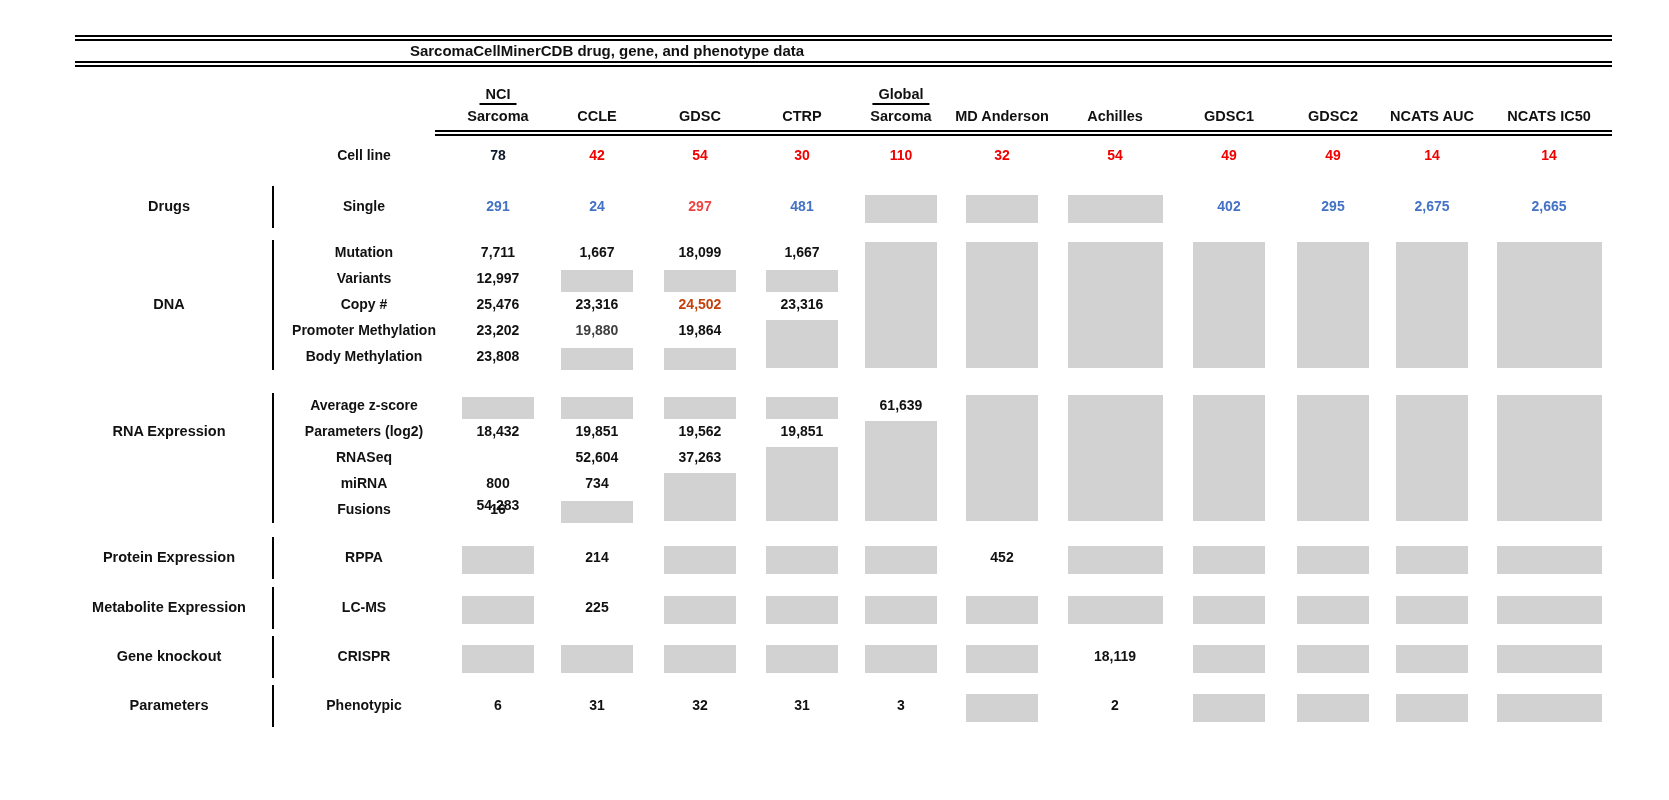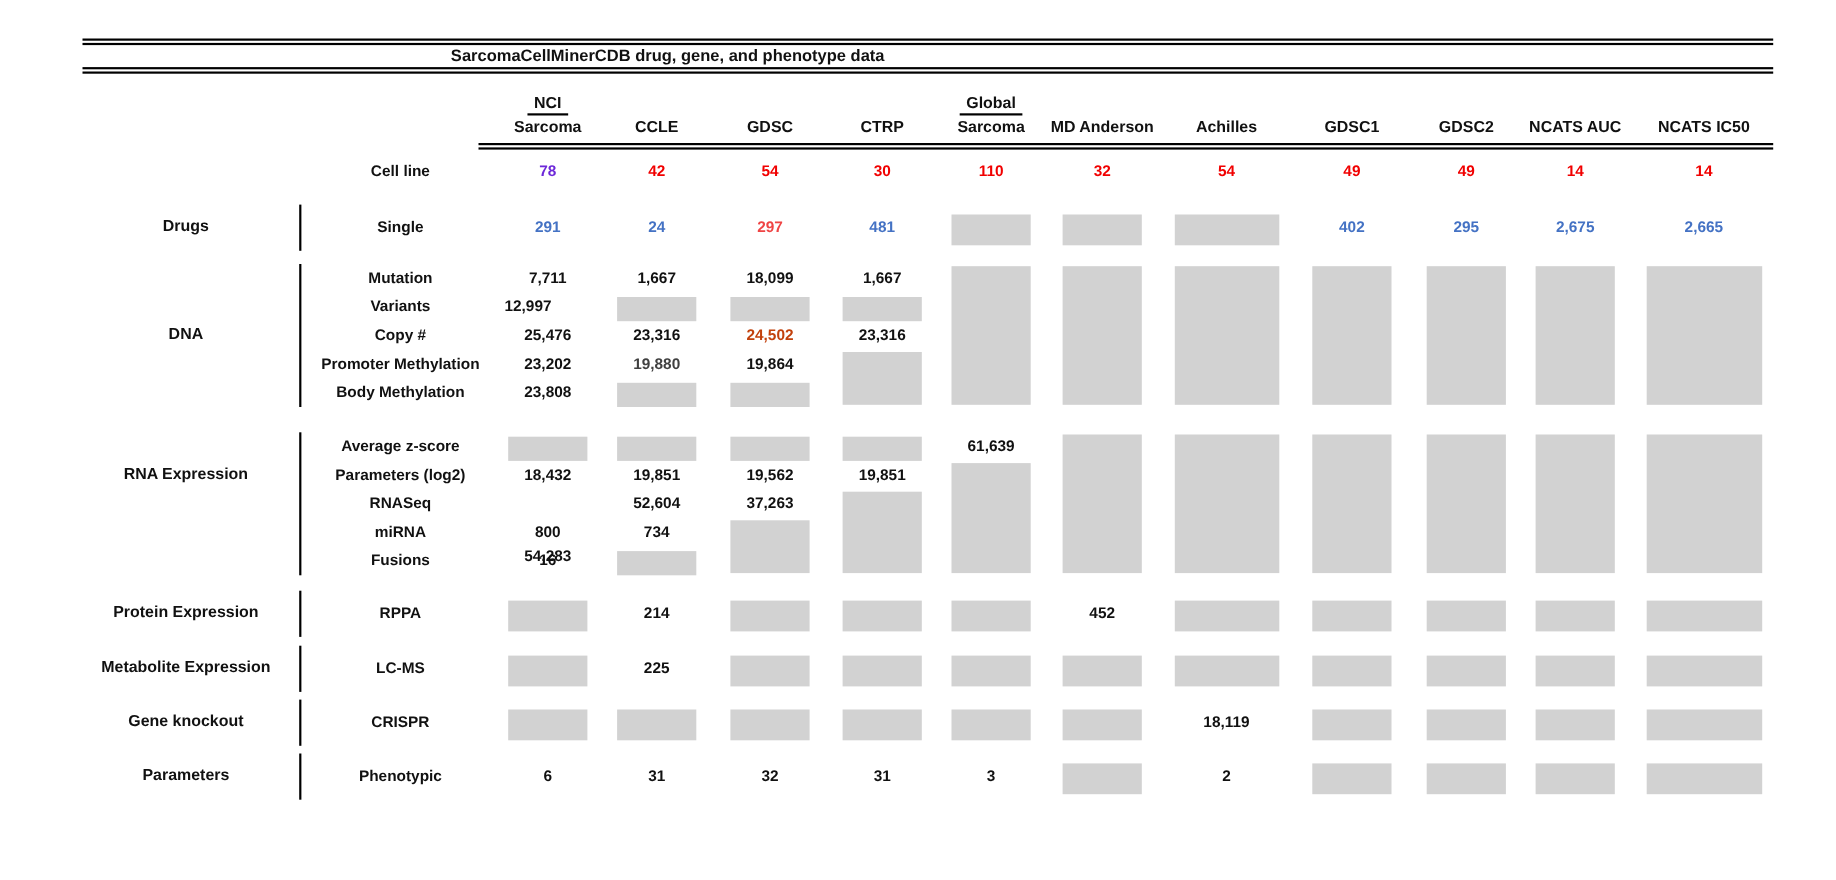--- a/index.html
+++ b/index.html
@@ -25,21 +25,21 @@
   <div class="abs ctr title" style="left:607px;top:42px;">SarcomaCellMinerCDB drug, gene, and phenotype data</div>
   <div class="abs dblrule" style="left:75px;top:61px;width:1537px;"></div>
 
   <div class="abs dblrule" style="left:435px;top:130px;width:1177px;"></div>
 
   <div class="abs ctr sublabel" style="left:364px;top:147px;">Cell line</div>
 
   <div id="built">
       <div class="abs ctr overline" style="left: 498px; top: 86px;">NCI</div>
       <div class="abs ctr hdr" style="left: 498px; top: 108px;">Sarcoma</div>
-      <div class="abs ctr val" style="left: 498px; top: 147px; color: #6d28d9;">78</div>
+      <div class="abs ctr val" style="left: 498px; top: 147px; color: #0f172a;">78</div>
       <div class="abs ctr hdr" style="left: 597px; top: 108px;">CCLE</div>
       <div class="abs ctr val" style="left: 597px; top: 147px; color: rgb(241, 0, 0);">42</div>
       <div class="abs ctr hdr" style="left: 700px; top: 108px;">GDSC</div>
       <div class="abs ctr val" style="left: 700px; top: 147px; color: rgb(241, 0, 0);">54</div>
       <div class="abs ctr hdr" style="left: 802px; top: 108px;">CTRP</div>
       <div class="abs ctr val" style="left: 802px; top: 147px; color: rgb(241, 0, 0);">30</div>
       <div class="abs ctr overline" style="left: 901px; top: 86px;">Global</div>
       <div class="abs ctr hdr" style="left: 901px; top: 108px;">Sarcoma</div>
       <div class="abs ctr val" style="left: 901px; top: 147px; color: rgb(241, 0, 0);">110</div>
       <div class="abs ctr hdr" style="left: 1002px; top: 108px;">MD Anderson</div>
@@ -69,21 +69,21 @@
       <div class="abs ctr val" style="left: 1432px; top: 198px; color: rgb(68, 114, 196);">2,675</div>
       <div class="abs ctr val" style="left: 1549px; top: 198px; color: rgb(68, 114, 196);">2,665</div>
       <div class="vbar" style="left: 272px; top: 240px; height: 130px;"></div>
       <div class="abs ctr cat" style="left: 169px; top: 296px;">DNA</div>
       <div class="abs ctr sublabel" style="left: 364px; top: 244px;">Mutation</div>
       <div class="abs ctr val" style="left: 498px; top: 244px; color: rgb(17, 17, 17);">7,711</div>
       <div class="abs ctr val" style="left: 597px; top: 244px; color: rgb(17, 17, 17);">1,667</div>
       <div class="abs ctr val" style="left: 700px; top: 244px; color: rgb(17, 17, 17);">18,099</div>
       <div class="abs ctr val" style="left: 802px; top: 244px; color: rgb(17, 17, 17);">1,667</div>
       <div class="abs ctr sublabel" style="left: 364px; top: 270px;">Variants</div>
-      <div class="abs ctr val" style="left: 480px; top: 270px; color: rgb(17, 17, 17); text-align: right;">12,997</div>
+      <div class="abs ctr val" style="left: 498px; top: 270px; color: rgb(17, 17, 17); text-align: right;">12,997</div>
       <div class="gbox" style="left: 561px; top: 270px; width: 72px; height: 22px; background: rgb(210, 210, 210);"></div>
       <div class="gbox" style="left: 664px; top: 270px; width: 72px; height: 22px; background: rgb(210, 210, 210);"></div>
       <div class="gbox" style="left: 766px; top: 270px; width: 72px; height: 22px; background: rgb(210, 210, 210);"></div>
       <div class="abs ctr sublabel" style="left: 364px; top: 296px;">Copy #</div>
       <div class="abs ctr val" style="left: 498px; top: 296px; color: rgb(17, 17, 17);">25,476</div>
       <div class="abs ctr val" style="left: 597px; top: 296px; color: rgb(17, 17, 17);">23,316</div>
       <div class="abs ctr val" style="left: 700px; top: 296px; color: #c2410c;">24,502</div>
       <div class="abs ctr val" style="left: 802px; top: 296px; color: rgb(17, 17, 17);">23,316</div>
       <div class="abs ctr sublabel" style="left: 364px; top: 322px;">Promoter Methylation</div>
       <div class="abs ctr val" style="left: 498px; top: 322px; color: rgb(17, 17, 17);">23,202</div>

